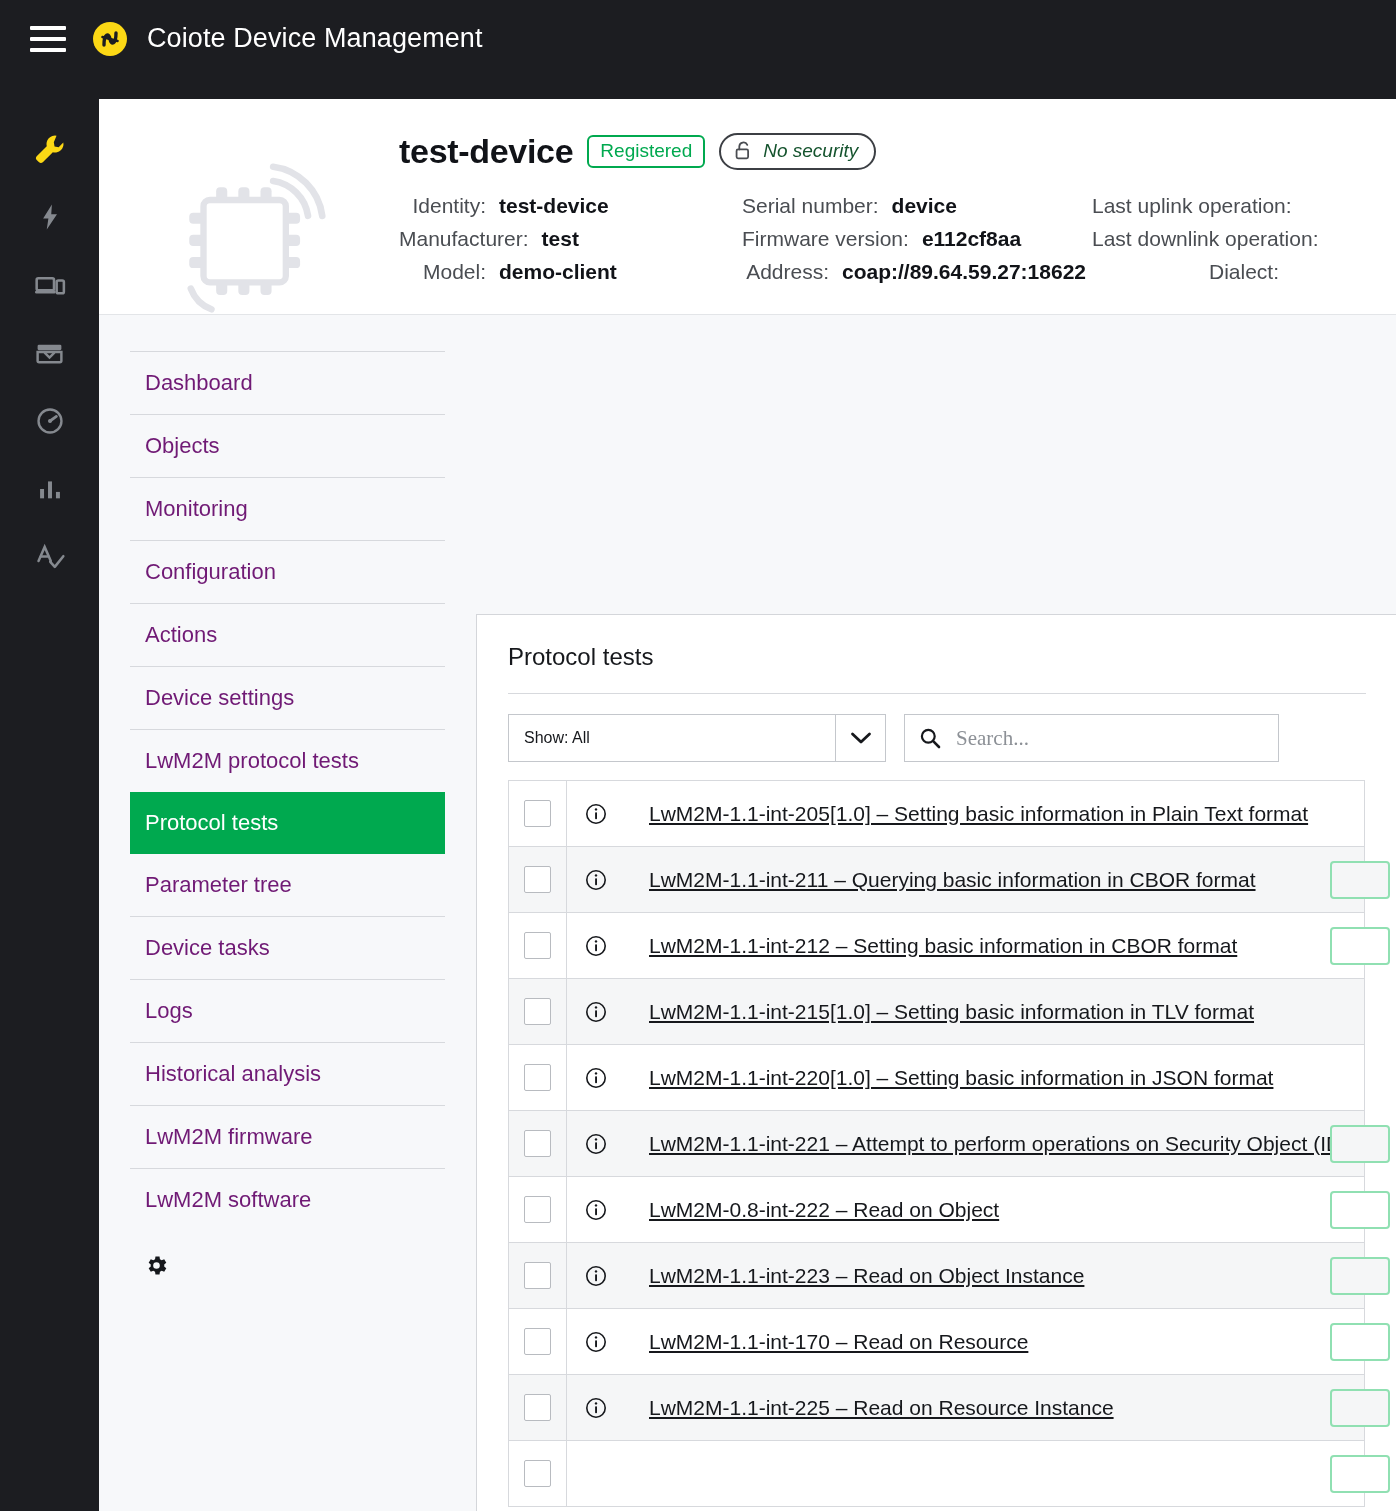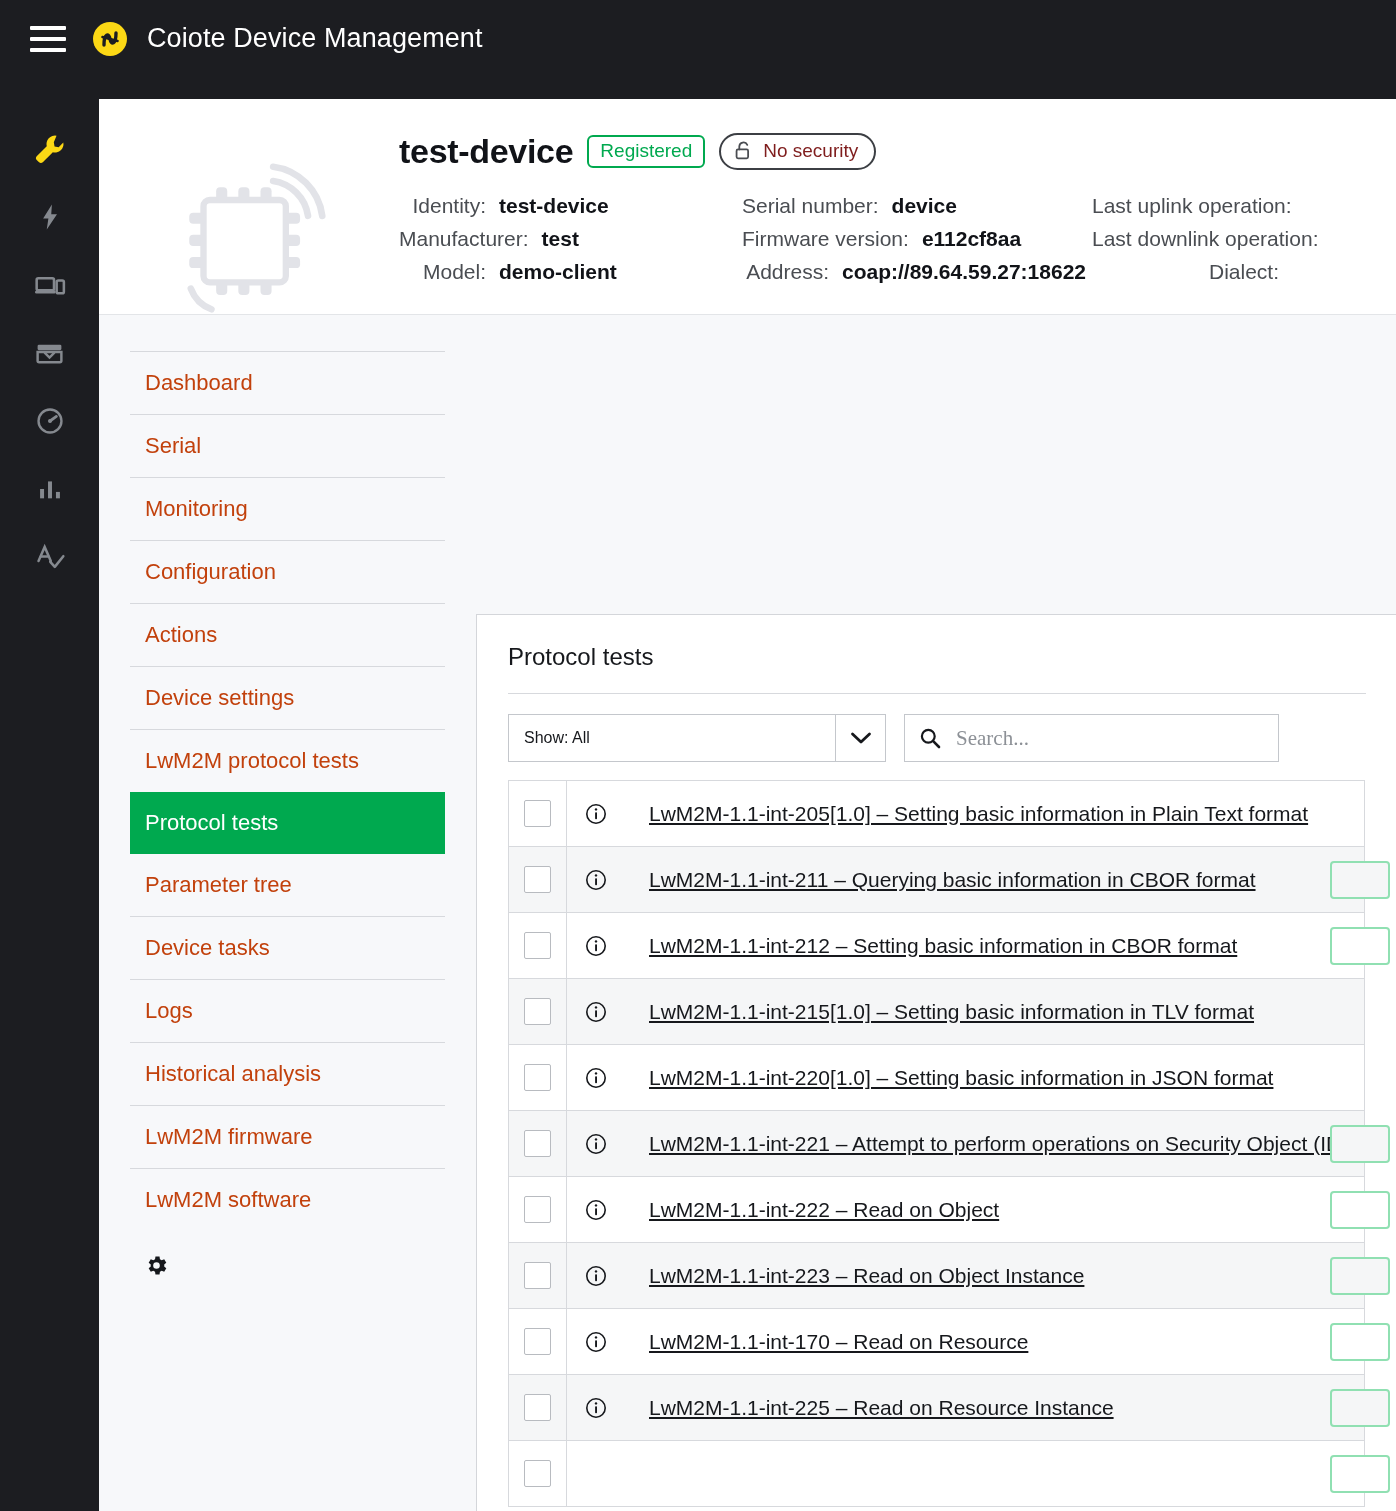--- a/index.html
+++ b/index.html
@@ -95,27 +95,28 @@
   }
   .badge-registered {
     border: 2px solid #00a94f; color: #00a94f;
     border-radius: 6px;
     font-size: 19px;
     padding: 4px 11px 6px;
     line-height: 1;
     white-space: nowrap;
   }
   .badge-security {
-    border: 2px solid #3c3f44; color: #7f1d1d;
+    border: 2px solid #3c3f44; color: #14532d;
     border-radius: 20px;
     font-size: 19px;
     padding: 5px 16px 7px 13px;
     line-height: 1;
     display: flex; align-items: center; gap: 10px;
     white-space: nowrap;
+    font-style: italic;
   }
   .badge-security svg { display:block; }
 
   .meta-grid {
     margin-top: 23px;
     display: flex;
     gap: 0;
   }
   .meta-col { display: flex; flex-direction: column; gap: 9px; }
   .meta-col.c1 { width: 343px; }
@@ -142,21 +143,21 @@
   .leftnav {
     width: 377px;
     padding: 36px 31px 0 31px;
     flex: 0 0 auto;
   }
   .nav-sep { height: 1px; background: #d7d9dd; }
   .nav-item {
     height: 62px;
     display: flex; align-items: center;
     padding-left: 15px;
-    font-size: 22px; color: #c2410c;
+    font-size: 22px; color: #701a75;
     cursor: pointer;
   }
   .nav-item.active {
     background: #00a94f; color: #ffffff;
   }
   .nav-gear {
     margin-top: 22px;
     padding-left: 14px;
     cursor: pointer;
   }
@@ -430,21 +431,21 @@
   <div class="content">
 
     <div class="leftnav">
       <div id="nav-list">
           <div class="nav-sep"></div>
           <div class="nav-item">
             <span>Dashboard</span>
           </div>
           <div class="nav-sep"></div>
           <div class="nav-item">
-            <span>Serial</span>
+            <span>Objects</span>
           </div>
           <div class="nav-sep"></div>
           <div class="nav-item">
             <span>Monitoring</span>
           </div>
           <div class="nav-sep"></div>
           <div class="nav-item">
             <span>Configuration</span>
           </div>
           <div class="nav-sep"></div>
@@ -609,21 +610,21 @@
               <div class="row-check">
                 <div class="chk"></div>
               </div>
               <div class="row-info">
                 <svg width="24" height="24" viewBox="0 0 24 24">
                   <circle cx="12" cy="12" r="9.2" fill="none" stroke="#16181c" stroke-width="1.6"></circle>
                   <circle cx="12" cy="7.4" r="1.2" fill="#16181c"></circle>
                   <rect x="11.1" y="10.3" width="1.9" height="7" rx=".8" fill="#16181c"></rect>
                 </svg>
               </div>
-              <span class="row-link">LwM2M-1.1-int-222 – Read on Object</span>
+              <span class="row-link">LwM2M-0.8-int-222 – Read on Object</span>
               <div class="row-action"></div>
             </div>
             <div class="row alt">
               <div class="row-check">
                 <div class="chk"></div>
               </div>
               <div class="row-info">
                 <svg width="24" height="24" viewBox="0 0 24 24">
                   <circle cx="12" cy="12" r="9.2" fill="none" stroke="#16181c" stroke-width="1.6"></circle>
                   <circle cx="12" cy="7.4" r="1.2" fill="#16181c"></circle>

